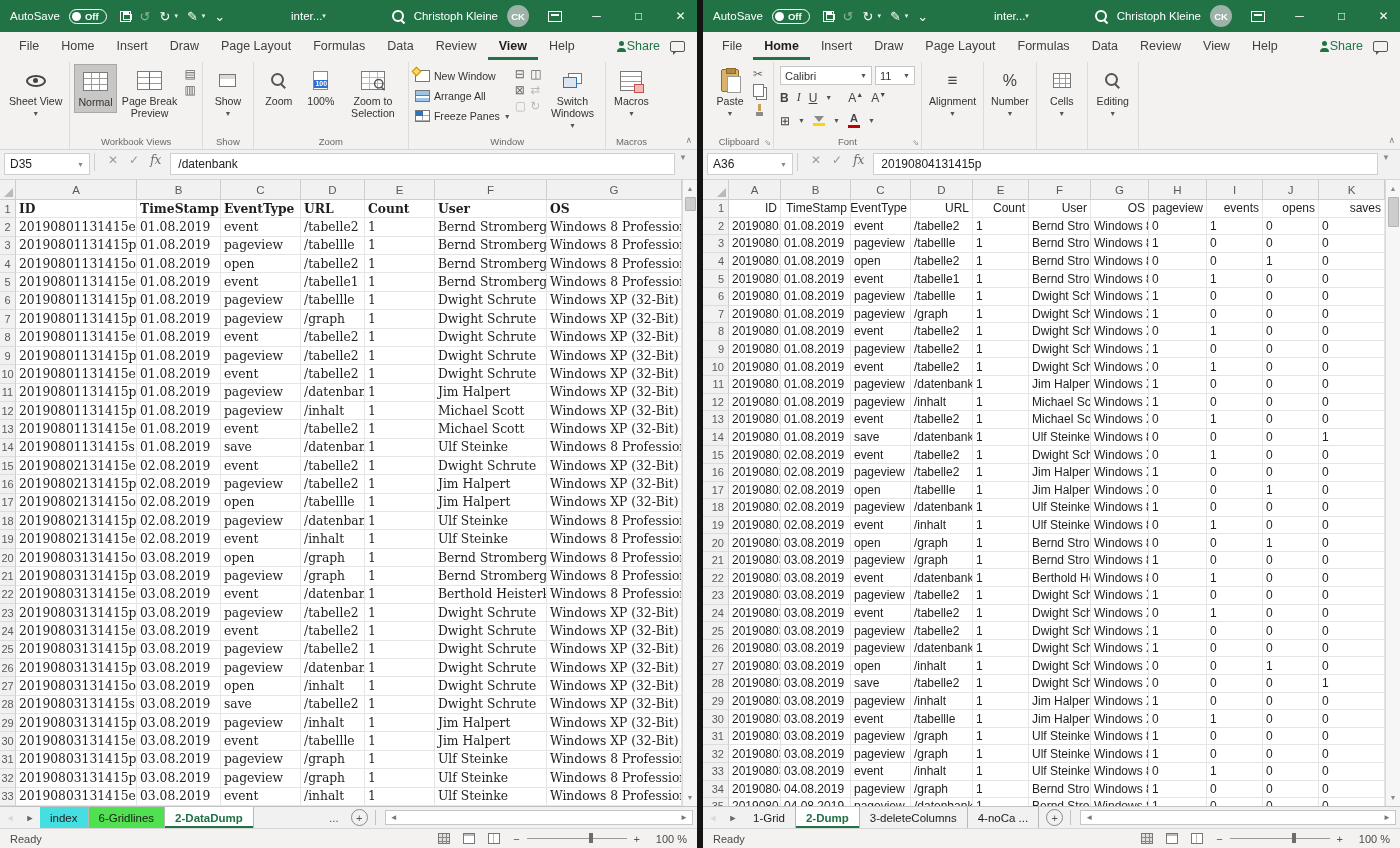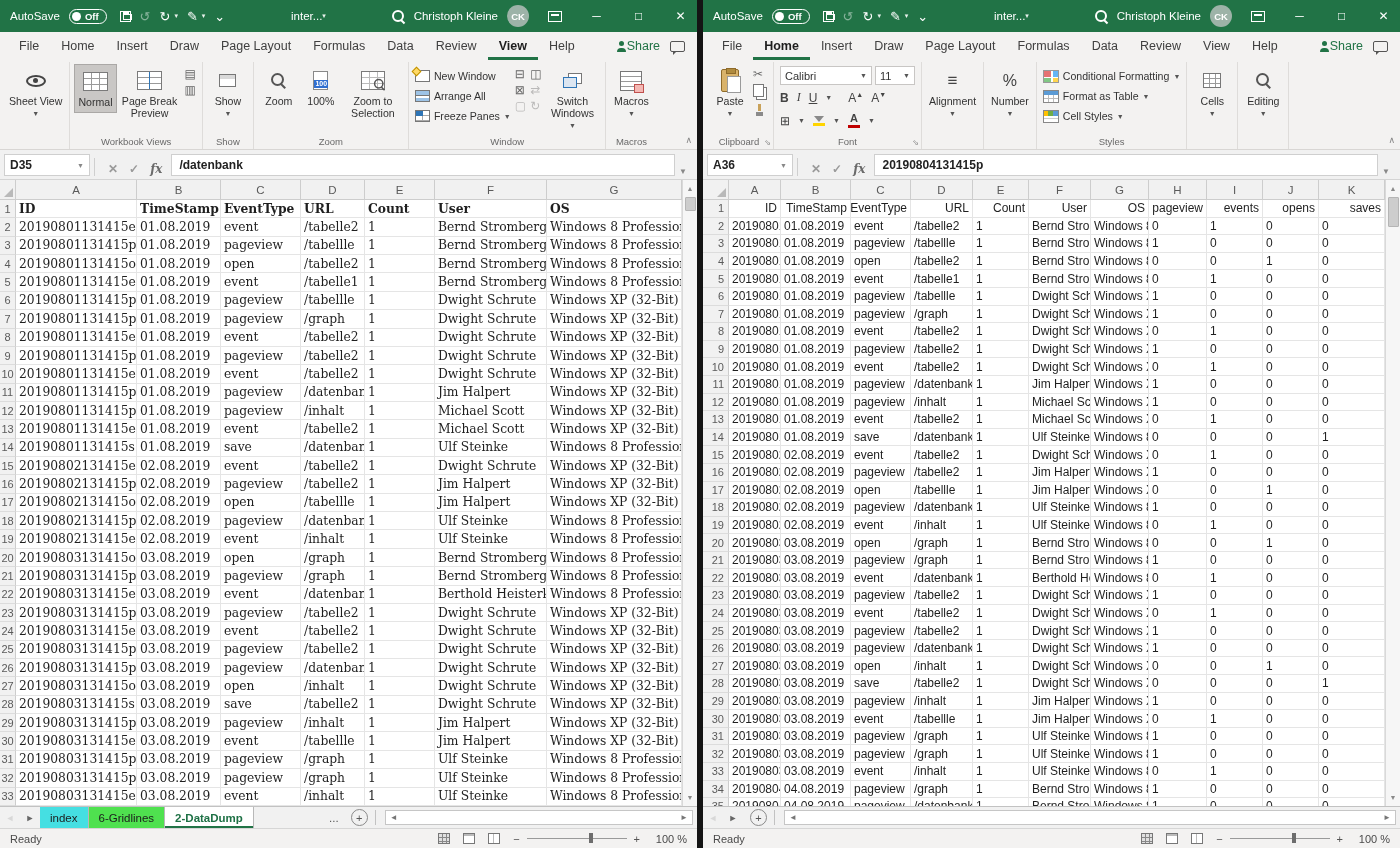--- a/index.html
+++ b/index.html
@@ -98,21 +98,21 @@
   .ic-ft{width:16px;height:13px;border:1px solid #888;background:linear-gradient(#5b9bd5 0 4px,transparent 4px),repeating-linear-gradient(to right,transparent 0 4px,#bbb 4px 5px),repeating-linear-gradient(to bottom,transparent 0 3px,#bbb 3px 4px),#fff;}
   .ic-cs{width:16px;height:13px;border:1px solid #888;background:linear-gradient(to right,#ffc000 0 5px,#70ad47 5px 10px,#5b9bd5 10px) top/16px 5px no-repeat,repeating-linear-gradient(to bottom,transparent 0 3px,#ccc 3px 4px),#fff;}
   .ic-cells{width:18px;height:15px;border:1px solid #777;background:repeating-linear-gradient(to right,transparent 0 5px,#9a9a9a 5px 6px),repeating-linear-gradient(to bottom,transparent 0 4px,#9a9a9a 4px 5px),#fff;}
   .ic-analyze{width:29px;height:26px;border:1px solid #666;background:repeating-linear-gradient(to right,transparent 0 8px,#c9c9c9 8px 9px),linear-gradient(to top,#9dc3e6 0 7px,transparent 7px),#fff;position:relative;}
   .ic-analyze::after{content:"";position:absolute;right:1px;top:2px;width:11px;height:11px;border:2px solid #c0504d;border-radius:50%;background:rgba(255,255,255,.7);}
   .ic-analyze::before{content:"";position:absolute;right:-2px;bottom:2px;width:7px;height:2px;background:#c0504d;transform:rotate(45deg);}
   .ic-show{width:17px;height:13px;border:1px solid #777;background:linear-gradient(#d9d9d9 0 4px,transparent 4px),#fff;}
   .collapse{position:absolute;right:5px;bottom:4px;font-size:9px;color:#888;}
 
   
-  .fbar{height:30px;background:#f1f1f1;border-bottom:1px solid #d4d4d4;display:flex;align-items:flex-end;padding:3px 6px 3px 4px;flex:none;font-weight:bold;}
+  .fbar{height:30px;background:#f1f1f1;border-bottom:1px solid #d4d4d4;display:flex;align-items:flex-start;padding:3px 6px 3px 4px;flex:none;}
   .namebox{width:86px;height:22px;background:#fff;border:1px solid #cfcfcf;display:flex;align-items:center;padding:0 5px;font-size:12px;color:#222;flex:none;}
   .nbcaret{margin-left:auto;color:#888;font-size:7px;}
   .fsep{width:5px;height:18px;border-right:1px solid #cfcfcf;margin-right:4px;flex:none;}
   .fxbtns{display:flex;align-items:center;gap:11px;color:#9a9a9a;padding:0 9px;font-size:12px;flex:none;}
   .fx{font-family:"DejaVu Serif",serif;font-style:italic;color:#6a6a6a;}
   .finput{flex:1;height:22px;background:#fff;border:1px solid #cfcfcf;display:flex;align-items:center;padding:0 7px;font-size:12px;color:#222;overflow:hidden;white-space:nowrap;}
   .fcaret{color:#888;font-size:8px;padding:0 4px;flex:none;}
 
   
   .sheet{flex:1;display:flex;flex-direction:column;background:#fff;position:relative;overflow:hidden;}
@@ -839,40 +839,20 @@
         </div>
       </div>
       <div class="rgroup">
         <div class="rbtn">
           <span class="iconslot" style="font-size:16px;color:#444;">%</span>
           <span>Number</span>
             <span class="caret">▼</span>
         </div>
       </div>
       <div class="rgroup">
-        <div class="scol">
-          <div class="sbtn">
-              <span class="ic-cf"></span>
-              <span>Conditional Formatting</span>
-              <span class="caret">▼</span>
-            </div>
-          <div class="sbtn">
-              <span class="ic-ft"></span>
-              <span>Format as Table</span>
-              <span class="caret">▼</span>
-            </div>
-          <div class="sbtn">
-              <span class="ic-cs"></span>
-              <span>Cell Styles</span>
-              <span class="caret">▼</span>
-            </div>
-        </div>
-        <div class="glabel">Styles</div>
-      </div>
-      <div class="rgroup">
         <div class="rbtn">
           <span class="iconslot">
               <span class="ic-cells"></span>
             </span>
           <span>Cells</span>
             <span class="caret">▼</span>
         </div>
       </div>
       <div class="rgroup">
         <div class="rbtn">
@@ -1412,20 +1392,26 @@
         <span class="varrow">▲</span>
         <span class="vthumb" style="height:30px;"></span>
         <span class="spacer"></span>
         <span class="varrow">▼</span>
       </div>
     </div>
 
     <div class="tabbar">
       <span class="tnav dis">◄</span>
       <span class="tnav">►</span>
+      <span class="tabs">
+          <span class="stab">1-Grid</span>
+          <span class="stab active">2-Dump</span>
+          <span class="stab">3-deleteColumns</span>
+          <span class="stab">4-noCa ...</span>
+        </span>
       <span class="plus">+</span>
       <span class="tsep"></span>
       <div class="hscroll">
           <span>◄</span>
           <span>►</span>
         </div>
     </div>
 
     <div class="statusbar">
       <span>Ready</span>

